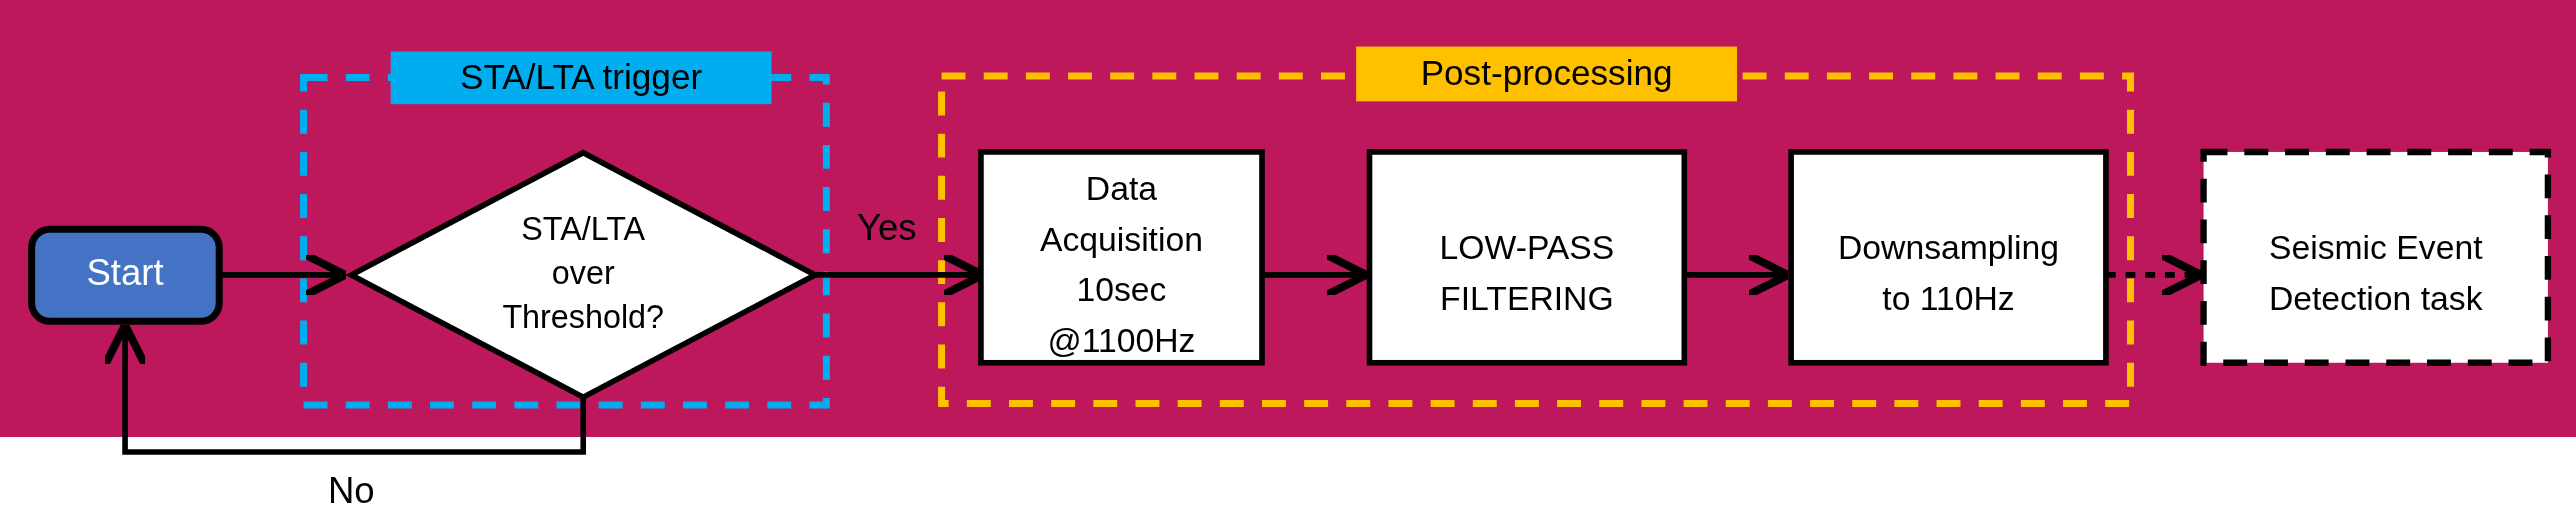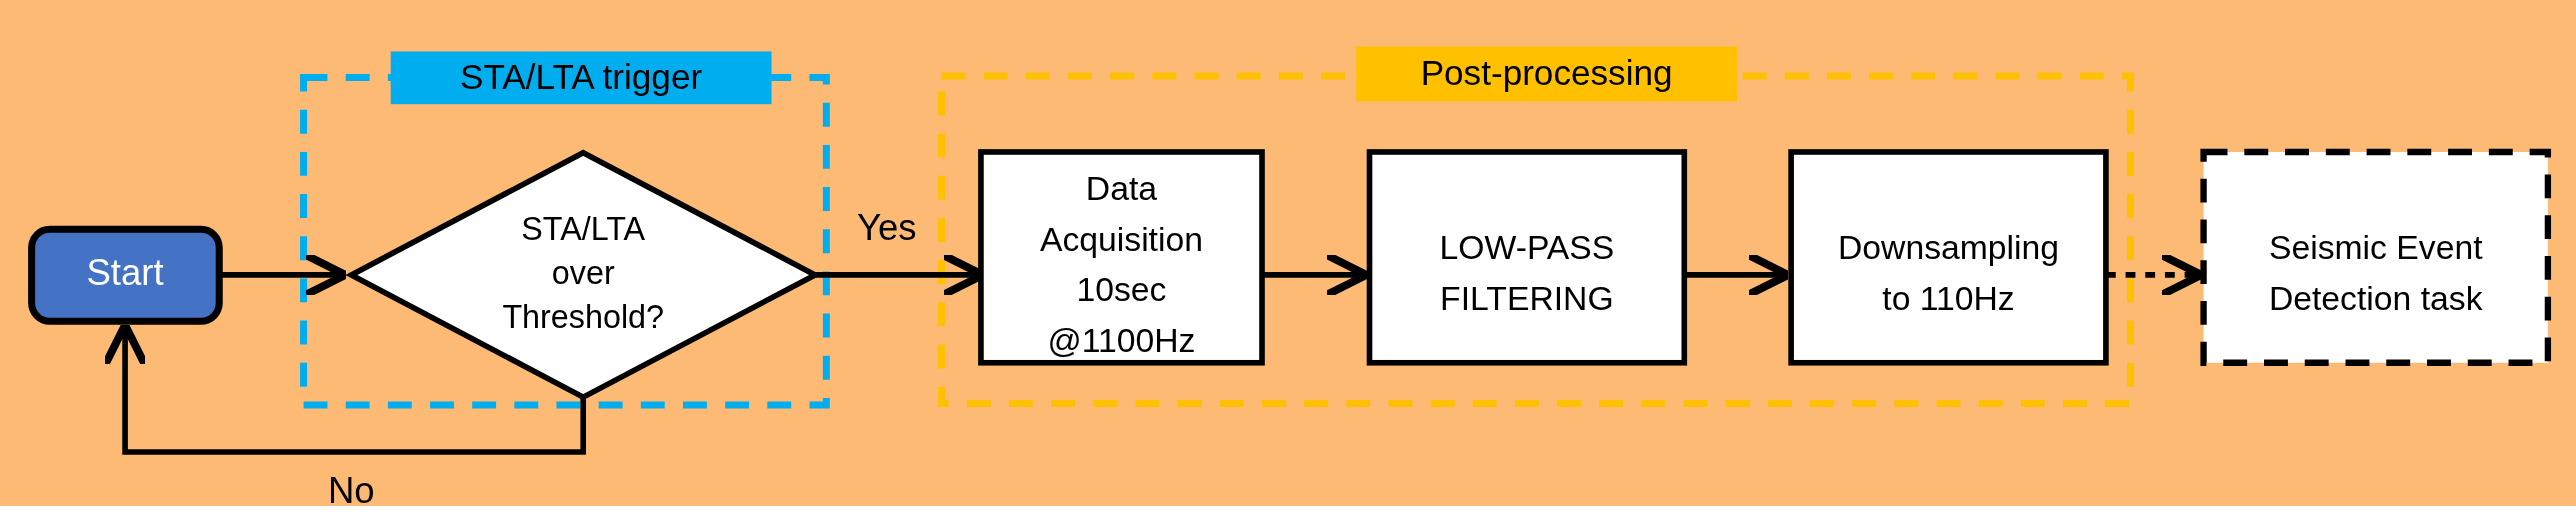--- a/index.html
+++ b/index.html
@@ -10,22 +10,22 @@
   }
   body {
     width: 2576px;
     height: 533px;
     font-family: "Liberation Sans", sans-serif;
     overflow: hidden;
   }
   #diagram-root {
     position: relative;
     width: 2576px;
-    height: 506px;
-    background: #fdba74;
+    height: 437px;
+    background: #be185d;
   }
   svg#flow-svg {
     position: absolute;
     left: 0;
     top: 0;
     width: 2576px;
     height: 533px;
     display: block;
   }
   .node-text {

